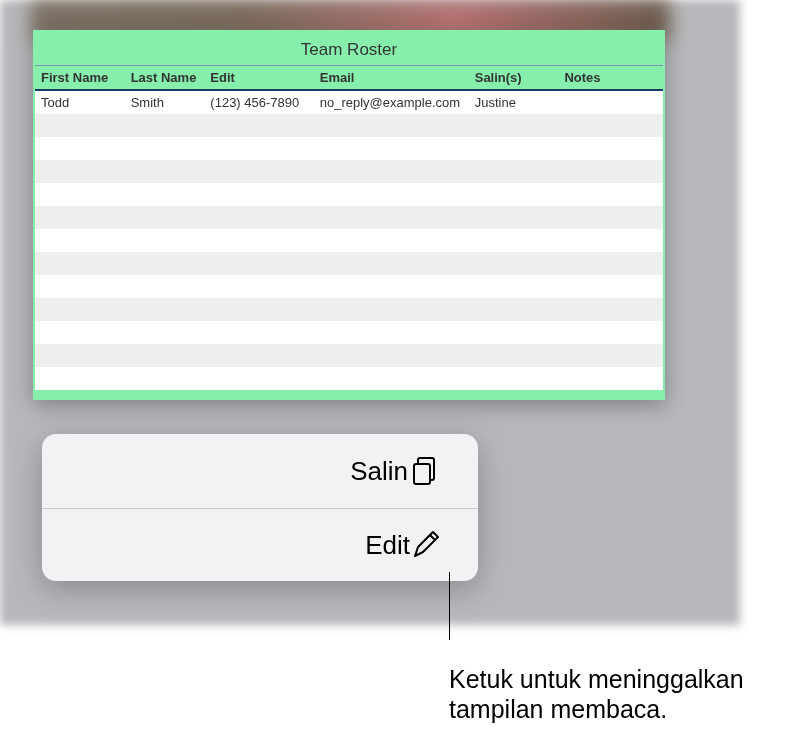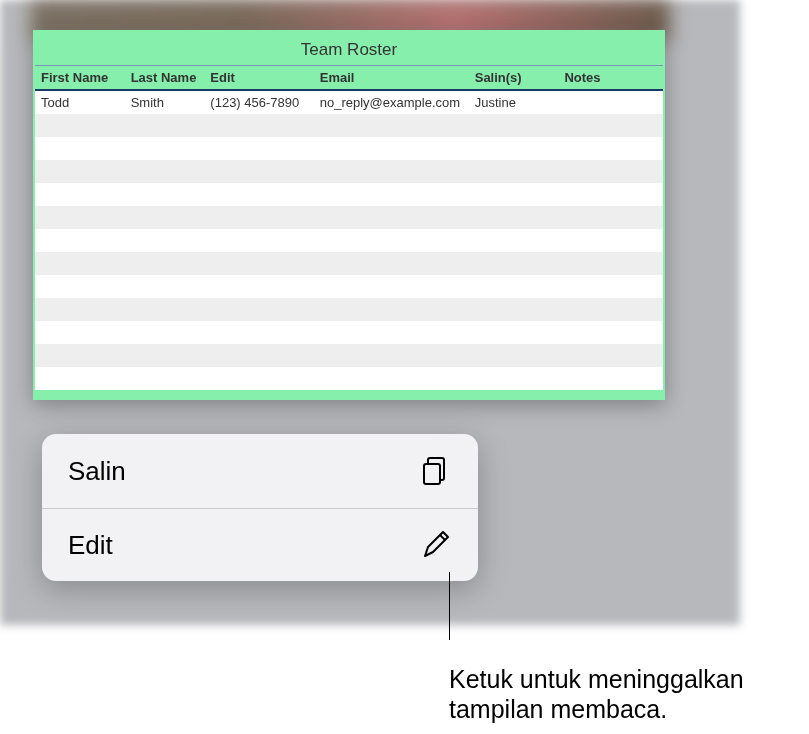--- a/index.html
+++ b/index.html
@@ -83,26 +83,25 @@
       left: 42px;
       width: 436px;
       background: #f2f2f4;
       border-radius: 14px;
       box-shadow: 0 8px 30px rgba(0,0,0,0.25);
       overflow: hidden;
     }
     .menu-item {
       display: flex;
       align-items: center;
-      justify-content: space-between;
-      padding: 20px 26px;
+      justify-content: flex-end;
+      padding: 20px 36px;
       font-size: 26px;
       color: #000;
       cursor: pointer;
-      gap: 45px;
     }
     .menu-sep {
       height: 1px;
       background: #c9c9cc;
     }
     .menu-icon svg { display: block; }
 
     .callout-line {
       position: absolute;
       top: 572px;

